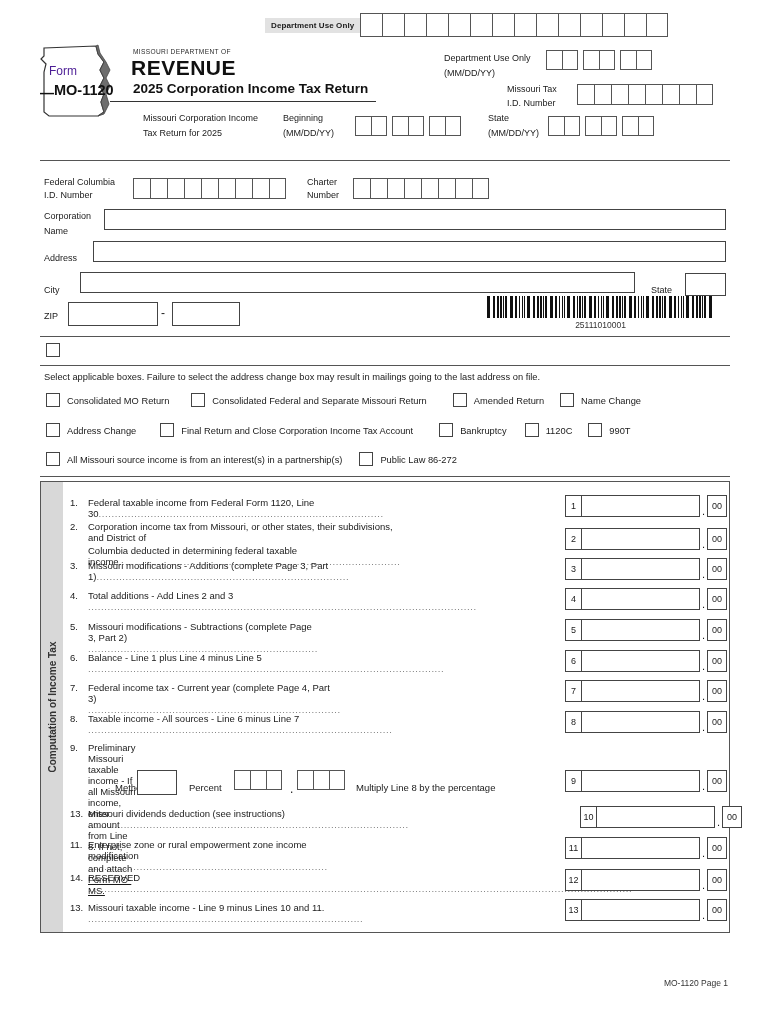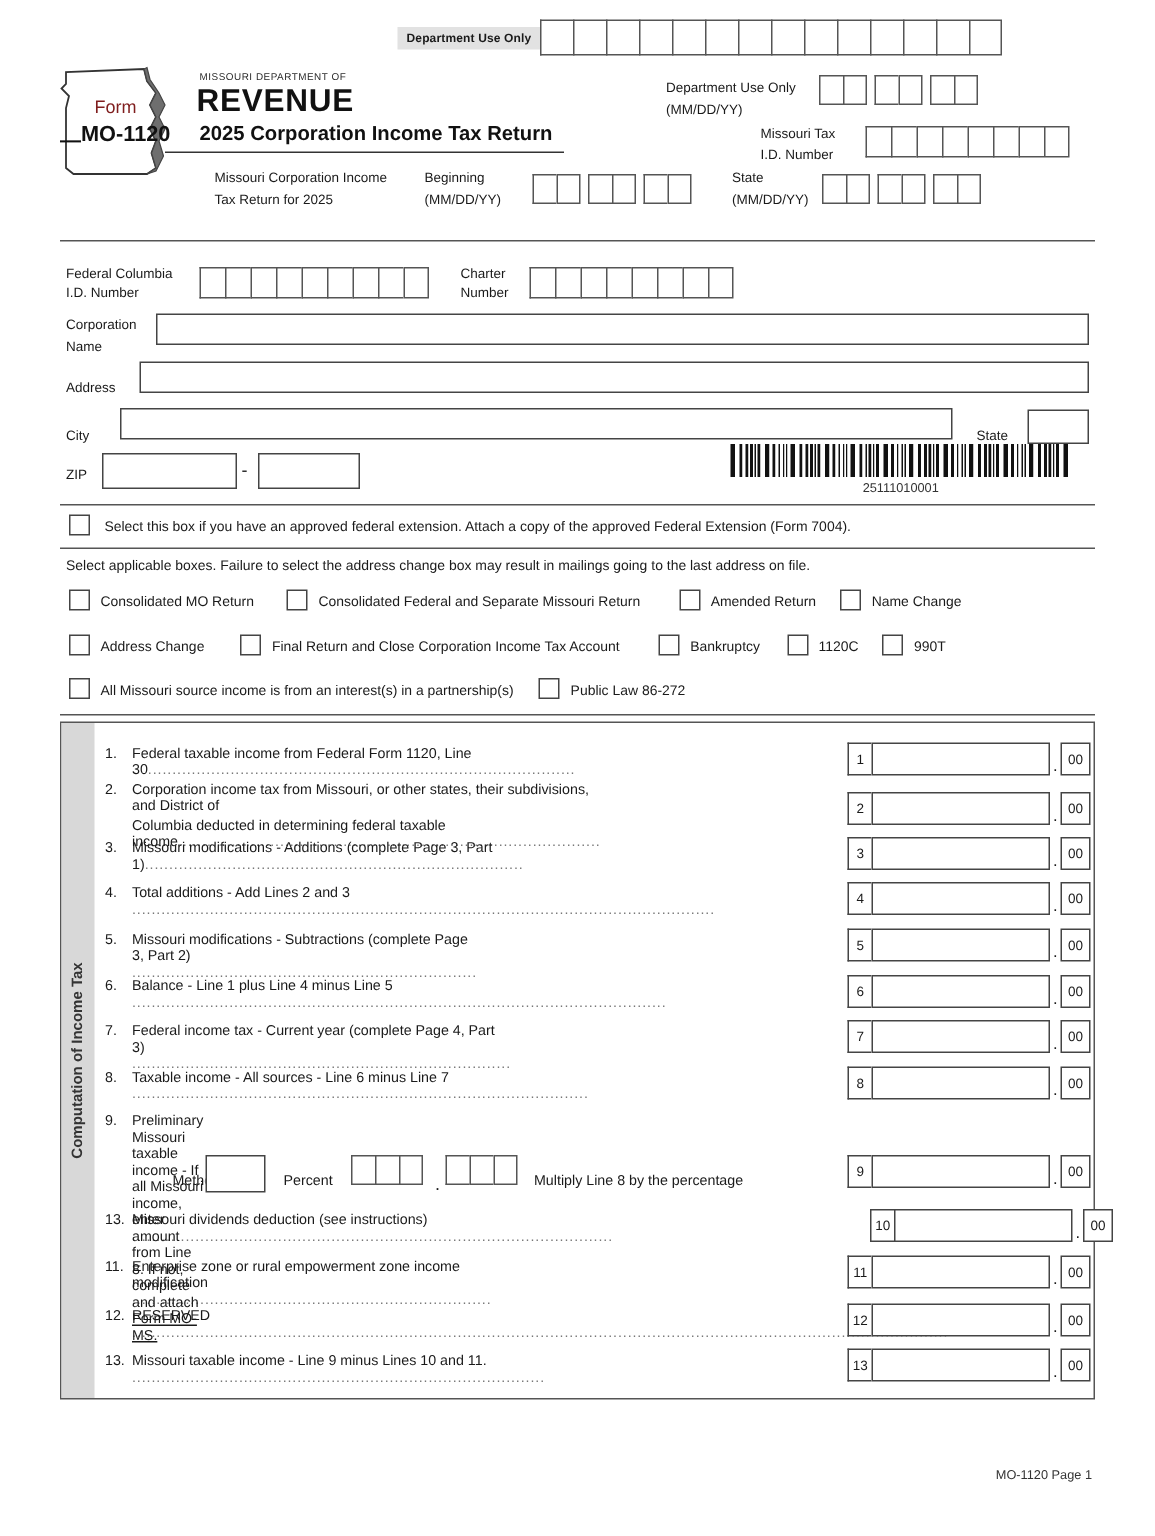--- a/index.html
+++ b/index.html
@@ -44,22 +44,22 @@
     display: flex; align-items: center;
   }
   #dept-use-top .lbl {
     background: #e2e2e2; font-size: 8px; font-weight: bold;
     padding: 3px 6px; letter-spacing: .1px; white-space: nowrap;
   }
 
   #mo-outline { position: absolute; left: 38px; top: 42px; width: 78px; height: 90px; }
 
   #form-word {
-    position: absolute; left: 63px; top: 64px;
-    font-size: 12px; color: #7f1d1d;
+    position: absolute; left: 49px; top: 64px;
+    font-size: 12px; color: #4c1d95;
   }
   #form-number {
     position: absolute; left: 54px; top: 82px;
     font-size: 14.5px; font-weight: bold; color: #111;
   }
   #form-dash {
     position: absolute; left: 40px; top: 85px;
     font-size: 14px; font-weight: bold; color: #111;
   }
 
@@ -489,21 +489,20 @@
     <i style="width: 3px; background: rgb(255, 255, 255);"></i>
     <i style="width: 3px; background: rgb(17, 17, 17);"></i>
     <i style="width: 2px; background: rgb(255, 255, 255);"></i>
   </div>
 <div id="barcode-num">25111010001</div>
 
 <hr id="id-rule" class="hr-dark">
 
 <div class="cbrow" id="ext-row">
   <span class="cbx"></span>
-  <span class="txt">Select this box if you have an approved federal extension.  Attach a copy of the approved Federal Extension (Form 7004).</span>
 </div>
 
 <hr id="cb-rule1" class="hr-dark">
 
 <div id="sel-note">Select applicable boxes.  Failure to select the address change box may result in mailings going to the last address on file.</div>
 
 <div class="cbrow" id="cb-row1"><span class="itm" style="margin-right: 22px;"><span class="cbx"></span><span class="txt">Consolidated MO Return</span></span><span class="itm" style="margin-right: 26px;"><span class="cbx"></span><span class="txt">Consolidated Federal and Separate Missouri Return</span></span><span class="itm" style="margin-right: 16px;"><span class="cbx"></span><span class="txt">Amended Return</span></span><span class="itm" style="margin-right: 10px;"><span class="cbx"></span><span class="txt">Name Change</span></span></div>
 <div class="cbrow" id="cb-row2"><span class="itm" style="margin-right: 24px;"><span class="cbx"></span><span class="txt">Address Change</span></span><span class="itm" style="margin-right: 26px;"><span class="cbx"></span><span class="txt">Final Return and Close Corporation Income Tax Account</span></span><span class="itm" style="margin-right: 18px;"><span class="cbx"></span><span class="txt">Bankruptcy</span></span><span class="itm" style="margin-right: 16px;"><span class="cbx"></span><span class="txt">1120C</span></span><span class="itm" style="margin-right: 10px;"><span class="cbx"></span><span class="txt">990T</span></span></div>
 <div class="cbrow" id="cb-row3"><span class="itm" style="margin-right: 17px;"><span class="cbx"></span><span class="txt">All Missouri source income is from an interest(s) in a partnership(s)</span></span><span class="itm" style="margin-right: 10px;"><span class="cbx"></span><span class="txt">Public Law 86-272</span></span></div>
 
@@ -609,21 +608,21 @@
       <span class="num">11.</span>
       <span class="desc">Enterprise zone or rural empowerment zone income modification <span class="dots">..........................................................................</span></span>
     </div>
     <div class="amt" style="top: 837px; left: 565px;">
       <span class="idx">11</span>
       <span class="val"></span>
       <span class="dot">.</span>
       <span class="cents">00</span>
     </div>
     <div class="lrow" style="top: 872px;">
-      <span class="num">12.</span>
+      <span class="num">14.</span>
       <span class="desc">RESERVED <span class="dots">........................................................................................................................................................................</span></span>
     </div>
     <div class="amt" style="top: 869px; left: 565px;">
       <span class="idx">12</span>
       <span class="val"></span>
       <span class="dot">.</span>
       <span class="cents">00</span>
     </div>
     <div class="lrow" style="top: 902px;">
       <span class="num">13.</span>

